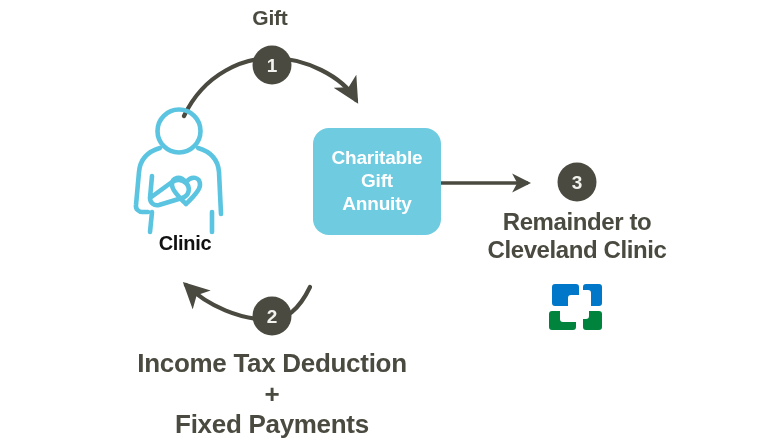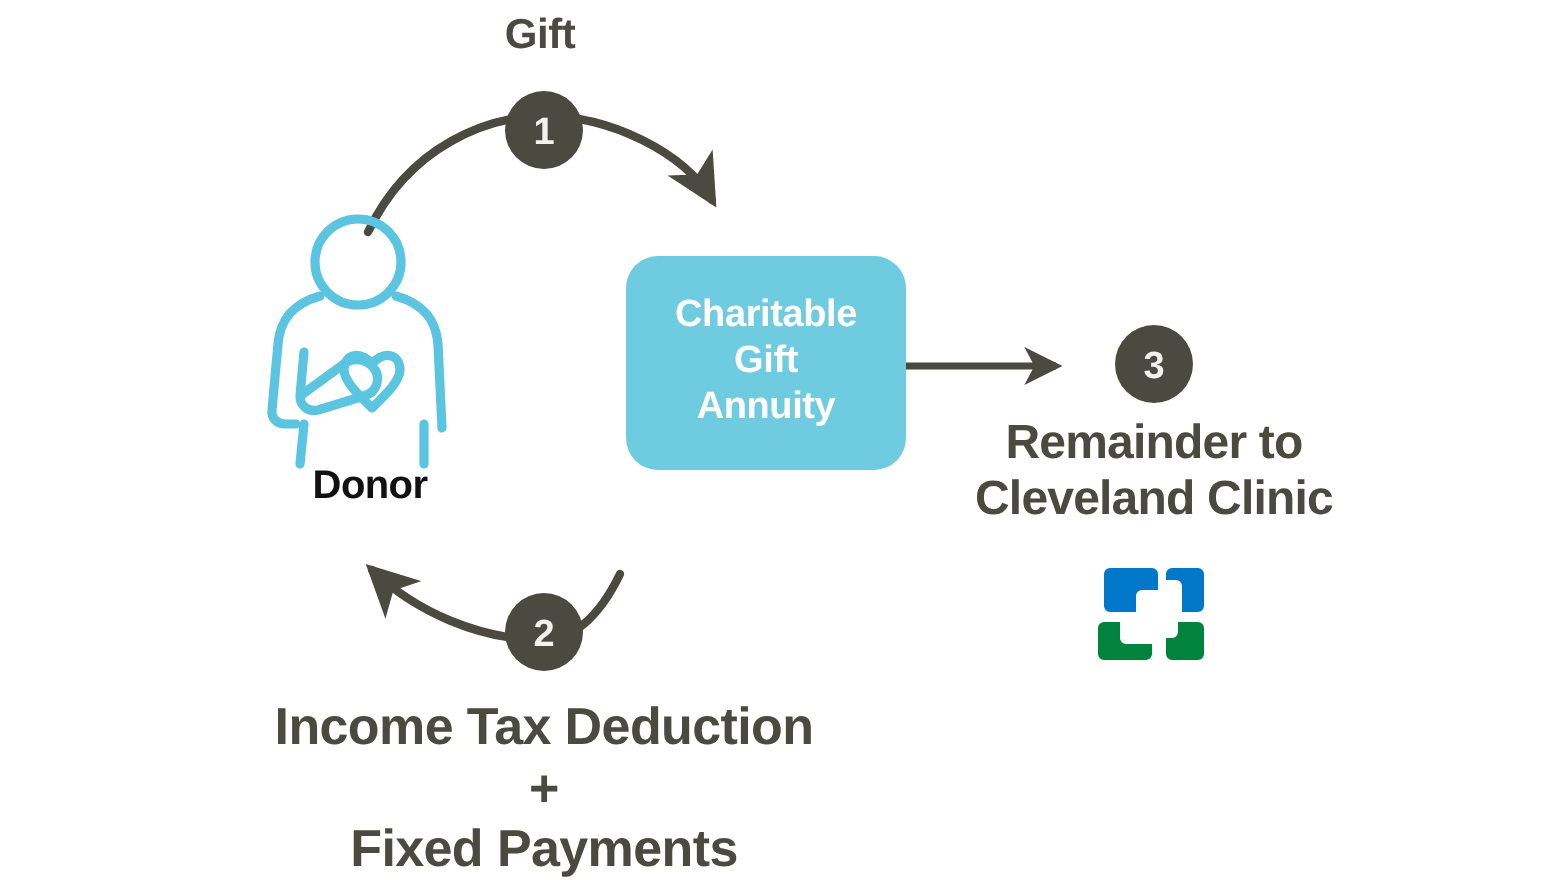--- a/index.html
+++ b/index.html
@@ -50,21 +50,21 @@
     font-size: 20px;
     color: #111111;
     letter-spacing: -0.3px;
   }
 
   
   #cga-box {
     position: absolute;
     left: 313px;
     top: 128px;
-    width: 140px;
+    width: 128px;
     height: 107px;
     background: #6ecbe0;
     border-radius: 16px;
     display: flex;
     align-items: center;
     justify-content: center;
   }
   #cga-box-text {
     color: #ffffff;
     font-weight: bold;
@@ -183,21 +183,21 @@
       <text class="step-num" x="272" y="323" text-anchor="middle">2</text>
     </g>
     <g>
       <circle cx="577" cy="182" r="19.5" fill="#4a4a40"></circle>
       <text class="step-num" x="577" y="189" text-anchor="middle">3</text>
     </g>
   </svg>
 
   <div class="label" id="gift-label">Gift</div>
 
-  <div class="label" id="donor-label">Donor</div>
+  <div class="label" id="donor-label">Clinic</div>
 
   <div id="cga-box">
     <div id="cga-box-text">Charitable
 Gift
 Annuity</div>
   </div>
 
   <div class="label" id="remainder-label">Remainder to
 Cleveland Clinic</div>
 

